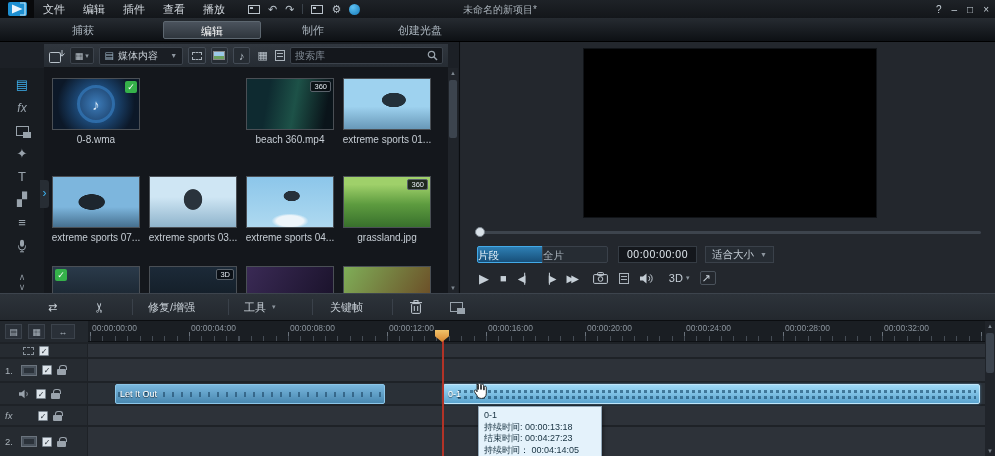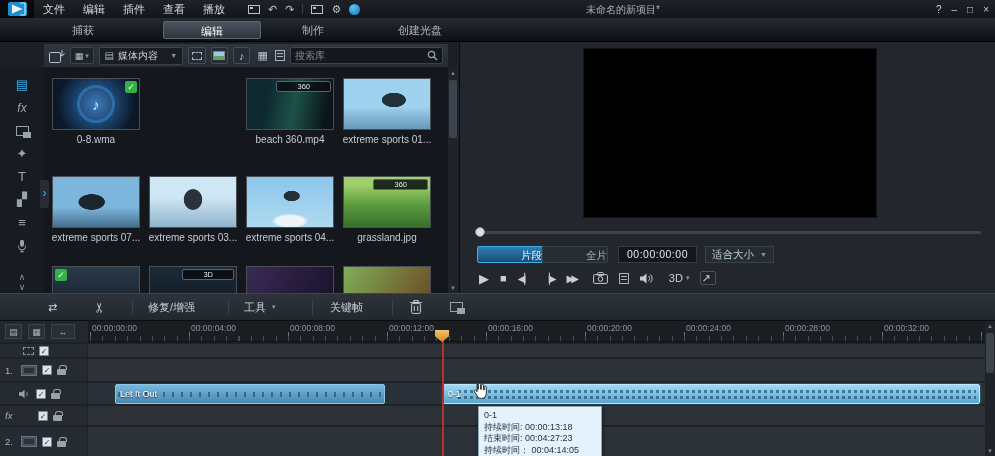--- a/index.html
+++ b/index.html
@@ -9,21 +9,21 @@
 
 
 .menubar{position:absolute;left:0;top:0;width:100%;height:18px;background:linear-gradient(#1e2227,#13161a);display:flex;align-items:center;z-index:60}
 .logo{width:34px;height:18px;display:flex;align-items:center;justify-content:center;background:#08090b}
 .menu{padding:0 9px;height:18px;line-height:18px;font-size:11px;color:#d4dae0;cursor:default}
 .mb-icons{display:flex;align-items:center;gap:8px;margin-left:14px;color:#b9c2ca;font-size:11px}
 .mb-divider{width:1px;height:10px;background:#3a424a}
 .mini-win{width:12px;height:9px;border:1px solid #b9c2ca;position:relative}
 .mini-win::after{content:"";position:absolute;left:1px;top:1px;width:3px;height:2px;background:#b9c2ca}
 .cloud-dot{width:11px;height:11px;border-radius:50%;background:radial-gradient(circle at 35% 30%,#5fc3f5,#1479b8)}
-.mb-title{position:absolute;left:340px;width:320px;text-align:right;font-size:10px;color:#a9b2ba;top:3px}
+.mb-title{position:absolute;left:340px;width:320px;text-align:center;font-size:10px;color:#a9b2ba;top:3px}
 .winbtns{position:absolute;right:6px;top:0;height:18px;display:flex;align-items:center;gap:10px;font-size:10px;color:#c6cfd6}
 
 
 .tabbar{position:absolute;left:0;top:18px;width:100%;height:24px;background:linear-gradient(#262b31,#0d1014);border-bottom:1px solid #000}
 .tab{position:absolute;top:3px;height:18px;line-height:18px;font-size:11px;color:#a9b3bc;text-align:center;cursor:default}
 .tab.active{left:163px;width:98px;background:linear-gradient(#4b535d,#2f363d);border:1px solid #5d6770;border-radius:2px;color:#fff}
 .brand{position:absolute;right:12px;top:1px;font-size:16px;color:#f0f4f8;letter-spacing:.3px}
 
 
 .media-panel{position:absolute;left:0;top:42px;width:460px;height:251px;background:#1c2026;border-right:1px solid #0b0d10}
@@ -50,21 +50,21 @@
 .pip-ic::after{content:"";position:absolute;right:-3px;bottom:-3px;width:8px;height:6px;background:#99a3ac}
 .rail-nav{position:absolute;left:0;bottom:1px;width:44px;text-align:center;color:#8a939c;font-size:9px;line-height:10px}
 .expander{position:absolute;left:40px;top:138px;width:9px;height:28px;background:#272d34;border-radius:0 3px 3px 0;color:#3db1ef;font-size:12px;line-height:26px;text-align:center;z-index:5}
 
 .lib-grid{position:absolute;left:44px;top:26px;width:404px;height:225px;background:#14171c;overflow:hidden}
 .cell{position:absolute;width:88px}
 .thumb{position:relative;width:88px;height:52px;border:1px solid #4a4f55;background:#222}
 .cell .tlabel{position:absolute;left:-5px;top:56px;width:98px;text-align:center;font-size:10px;color:#c6cdd4;white-space:nowrap;overflow:hidden}
 .chk{position:absolute;width:12px;height:12px;background:#35b14a;border-radius:2px;color:#fff;font-size:9px;line-height:12px;text-align:center;font-weight:bold;top:2px;right:2px}
 .chk.tl{left:2px;right:auto}
-.badge{position:absolute;top:2px;right:2px;background:rgba(8,12,16,.85);border:1px solid #5a626b;color:#e2e9ef;font-size:7.5px;line-height:9px;padding:0 20px;border-radius:2px}
+.badge{position:absolute;top:2px;right:2px;background:rgba(8,12,16,.85);border:1px solid #5a626b;color:#e2e9ef;font-size:7.5px;line-height:9px;padding:0 3px;border-radius:2px}
 
 .t-audio{background:radial-gradient(circle at 50% 50%,#2f6fae 0%,#1b4571 40%,#0c1828 78%)}
 .ring{position:absolute;left:50%;top:50%;width:38px;height:38px;margin:-19px 0 0 -19px;border-radius:50%;border:3px solid #2e6ca8;display:flex;align-items:center;justify-content:center;color:#dceaf6;font-size:15px;background:radial-gradient(circle,#3c7cba,#1c3f68)}
 .t-ballon{background:radial-gradient(circle 4px at 30% 38%,#e45b4a 95%,transparent),radial-gradient(circle 5px at 54% 26%,#e8c54a 95%,transparent),radial-gradient(circle 4px at 70% 50%,#58b06a 95%,transparent),radial-gradient(circle 3px at 43% 58%,#c95be0 95%,transparent),linear-gradient(#8fc4ea,#d9edf8)}
 .t-beach{background:linear-gradient(100deg,#0e2a30 25%,#1d5248 55%,#0a141a 90%)}
 .t-es1{background:radial-gradient(ellipse 20px 12px at 58% 42%,#23303a 58%,transparent 62%),linear-gradient(#9ed2ef 55%,#6898b8)}
 .t-es2{background:radial-gradient(ellipse 22px 13px at 45% 50%,#1d262e 58%,transparent 62%),linear-gradient(#7db6dd 60%,#46708f)}
 .t-es3{background:radial-gradient(ellipse 16px 18px at 50% 45%,#2a333c 55%,transparent 60%),linear-gradient(#cfe6f4 40%,#8fb4cc)}
 .t-es4{background:radial-gradient(ellipse 30px 12px at 50% 88%,#eef5fa 45%,transparent 62%),radial-gradient(ellipse 14px 9px at 52% 38%,#26303a 55%,transparent 60%),linear-gradient(#8cc6ea,#aed9f0)}
 .t-grass{background:linear-gradient(#9fd06a 15%,#5d9b3f 55%,#38702c)}
@@ -74,21 +74,21 @@
 .t-p4{background:linear-gradient(120deg,#7fae58,#6a4422)}
 .lib-scroll{position:absolute;left:448px;top:26px;width:10px;height:225px;background:#20242a;text-align:center;color:#7d868f;font-size:6px}
 .scroll-thumb{position:absolute;left:1px;width:8px;background:#3c444e;border-radius:2px}
 
 
 .preview{position:absolute;left:461px;top:42px;width:534px;height:251px;background:#23272d}
 .video{position:absolute;left:122px;top:6px;width:294px;height:170px;background:#000;border:1px solid #101317}
 .scrub{position:absolute;left:14px;top:189px;width:506px;height:3px;background:#3d444d;border-radius:2px}
 .scrub-handle{position:absolute;left:0;top:-4px;width:10px;height:10px;border-radius:50%;background:#d9e1e8;border:1px solid #7c868f}
 .pctrl{position:absolute;left:16px;top:203px;height:18px;display:flex;align-items:center}
-.seg{width:66px;height:17px;line-height:16px;text-align:right;font-size:10.5px;cursor:default}
+.seg{width:66px;height:17px;line-height:16px;text-align:left;font-size:10.5px;cursor:default}
 .seg.on{background:linear-gradient(#2e7fb4,#174f79);border:1px solid #43aae8;color:#eaf5fd;border-radius:2px 0 0 2px}
 .seg.off{background:#262c33;border:1px solid #3a414a;color:#a9b3bc;border-radius:0 2px 2px 0;margin-left:-1px}
 .tcbox{margin-left:10px;height:17px;line-height:15px;background:#14171c;border:1px solid #353c44;padding:0 8px;font-size:10.5px;color:#e2e9ef;letter-spacing:.5px}
 .fitbox{margin-left:8px;height:17px;line-height:15px;background:#262c33;border:1px solid #3a414a;padding:0 6px;font-size:10.5px;color:#c3ccd4;display:flex;align-items:center;gap:6px}
 .fitbox .dd-arrow{font-size:7px;color:#8d969f}
 .transport{position:absolute;left:18px;top:226px;height:20px;display:flex;align-items:center;gap:11px;color:#c6cfd7}
 .tbtn{cursor:default;display:flex;align-items:center;gap:3px}
 .g-play{font-size:13px}.g-stop{font-size:11px}.g-step{font-size:10px;letter-spacing:-1px}.g-ff{font-size:10px;letter-spacing:-3px}
 .threed{font-size:11px;color:#c6cfd7}
 .undock{font-size:11px;border:1px solid #4a525b;border-radius:2px;width:16px;height:14px;line-height:12px;text-align:center}

